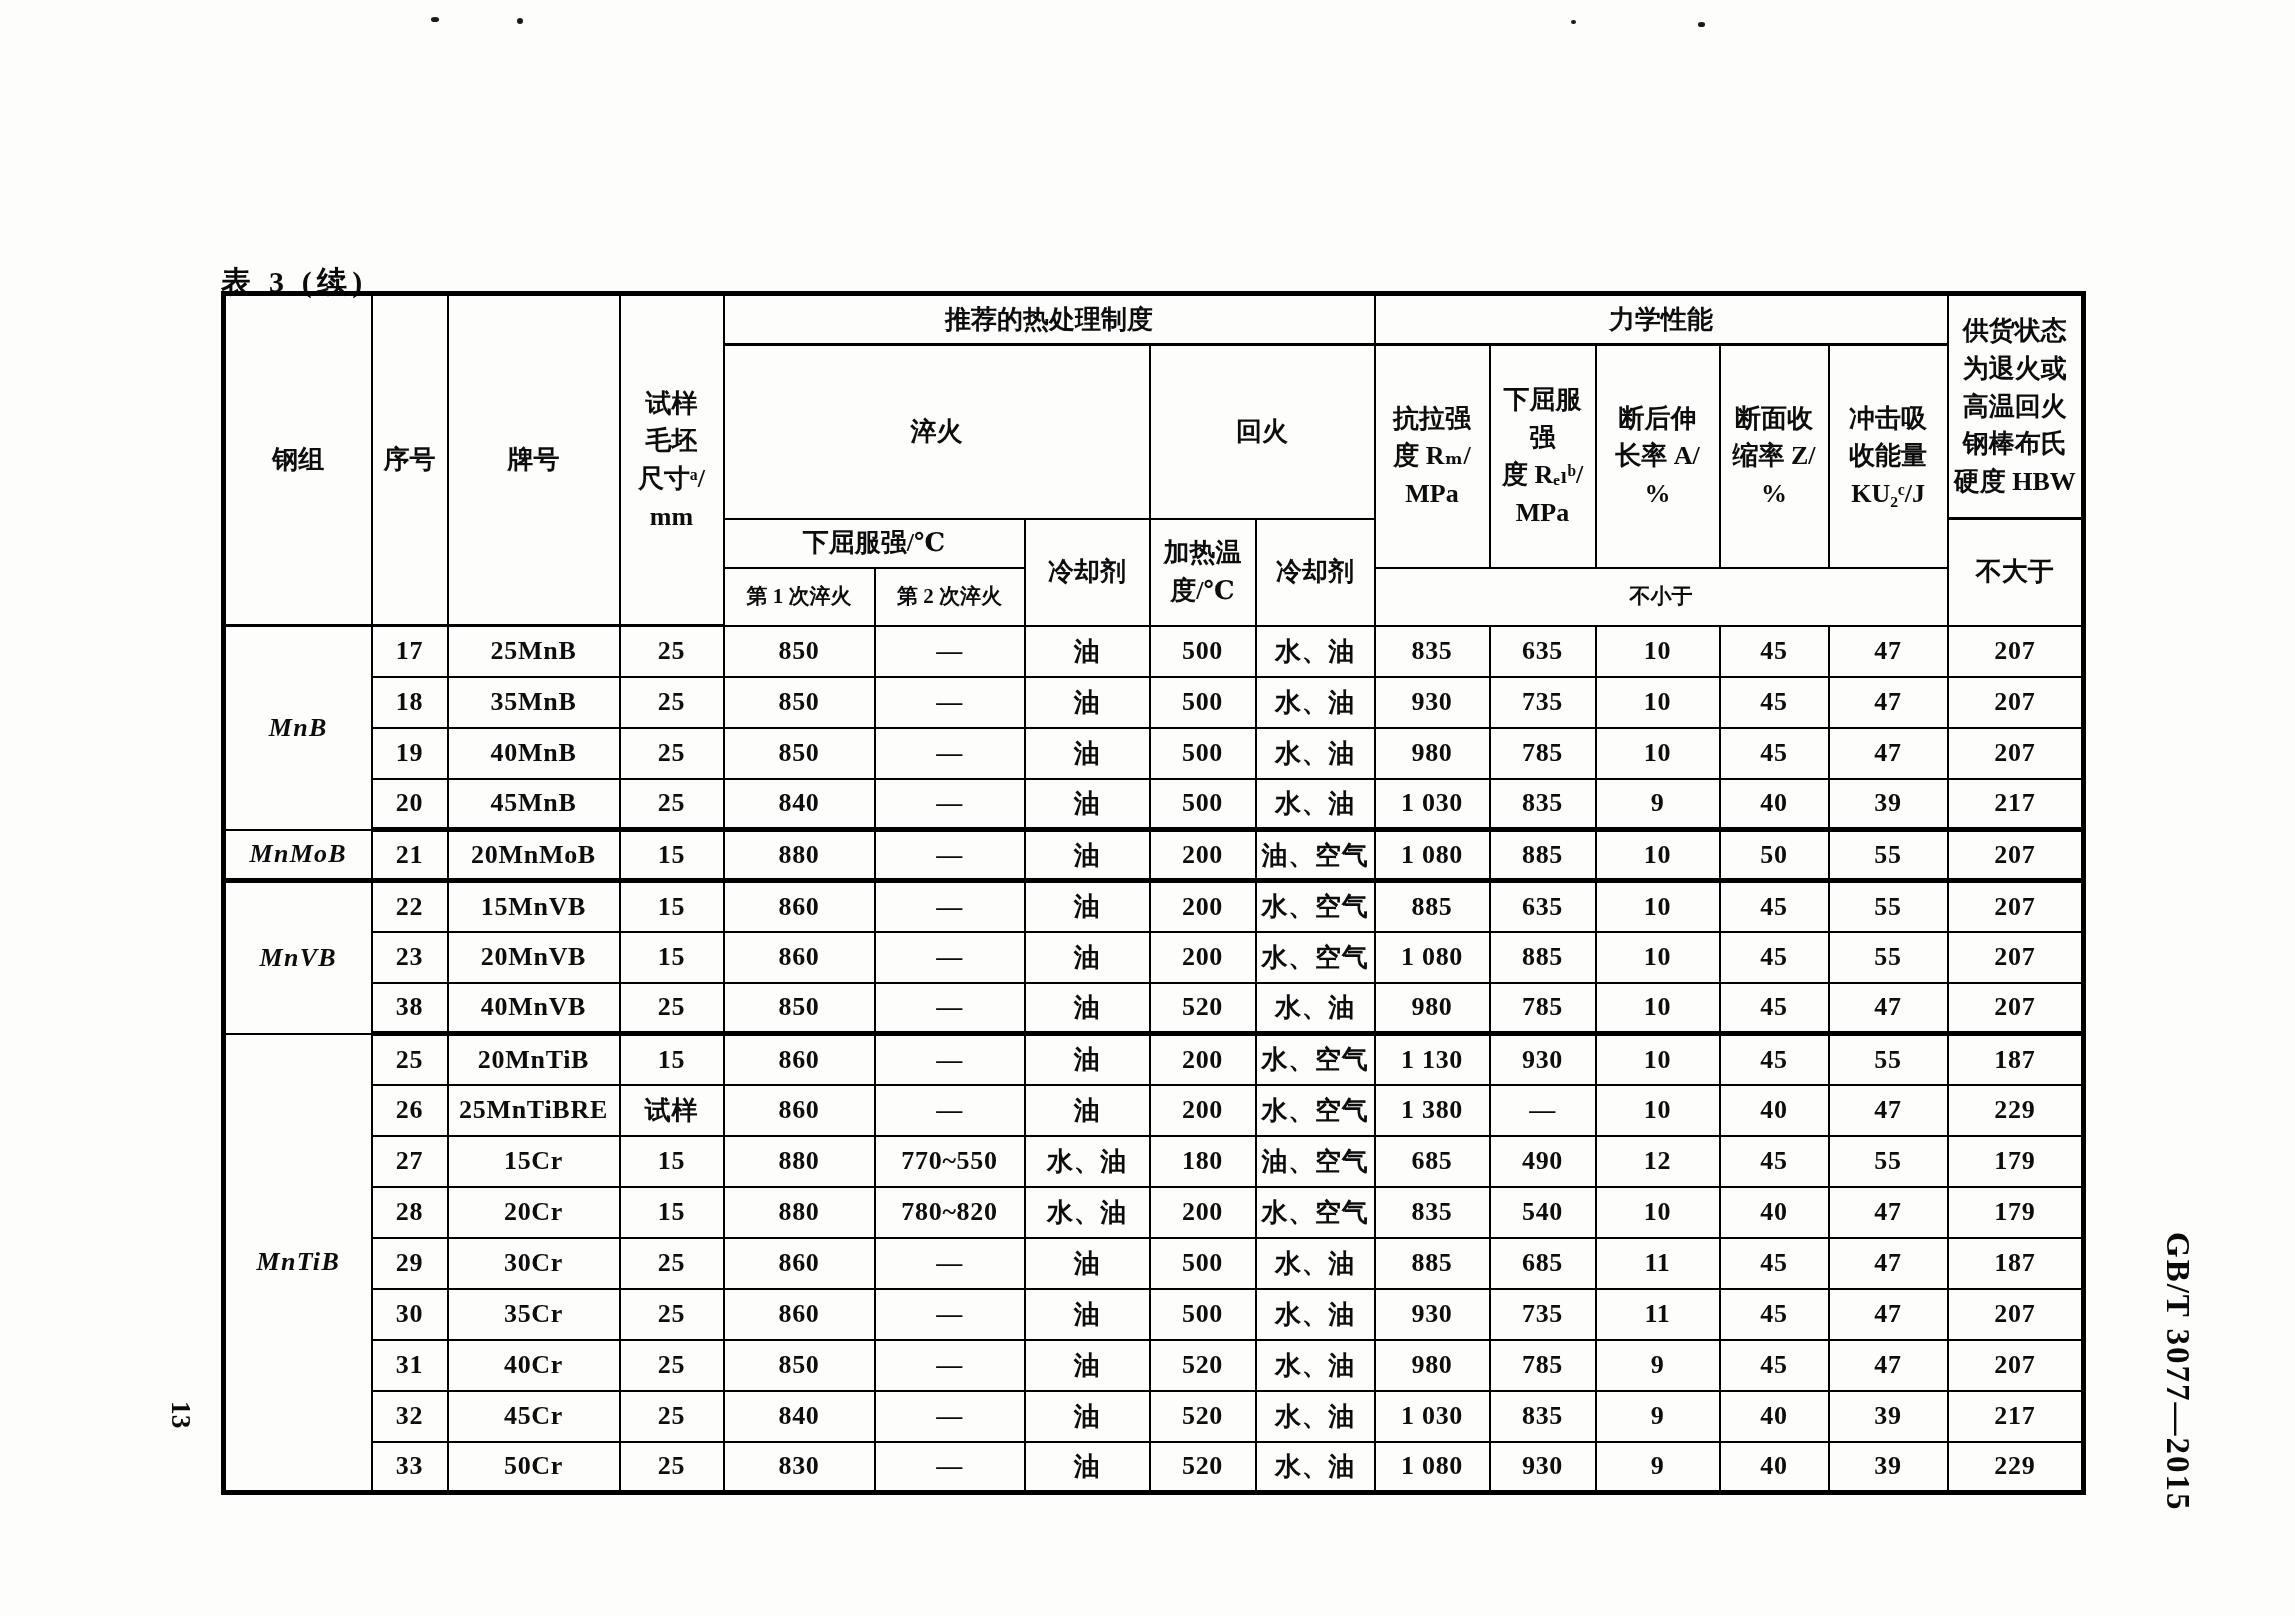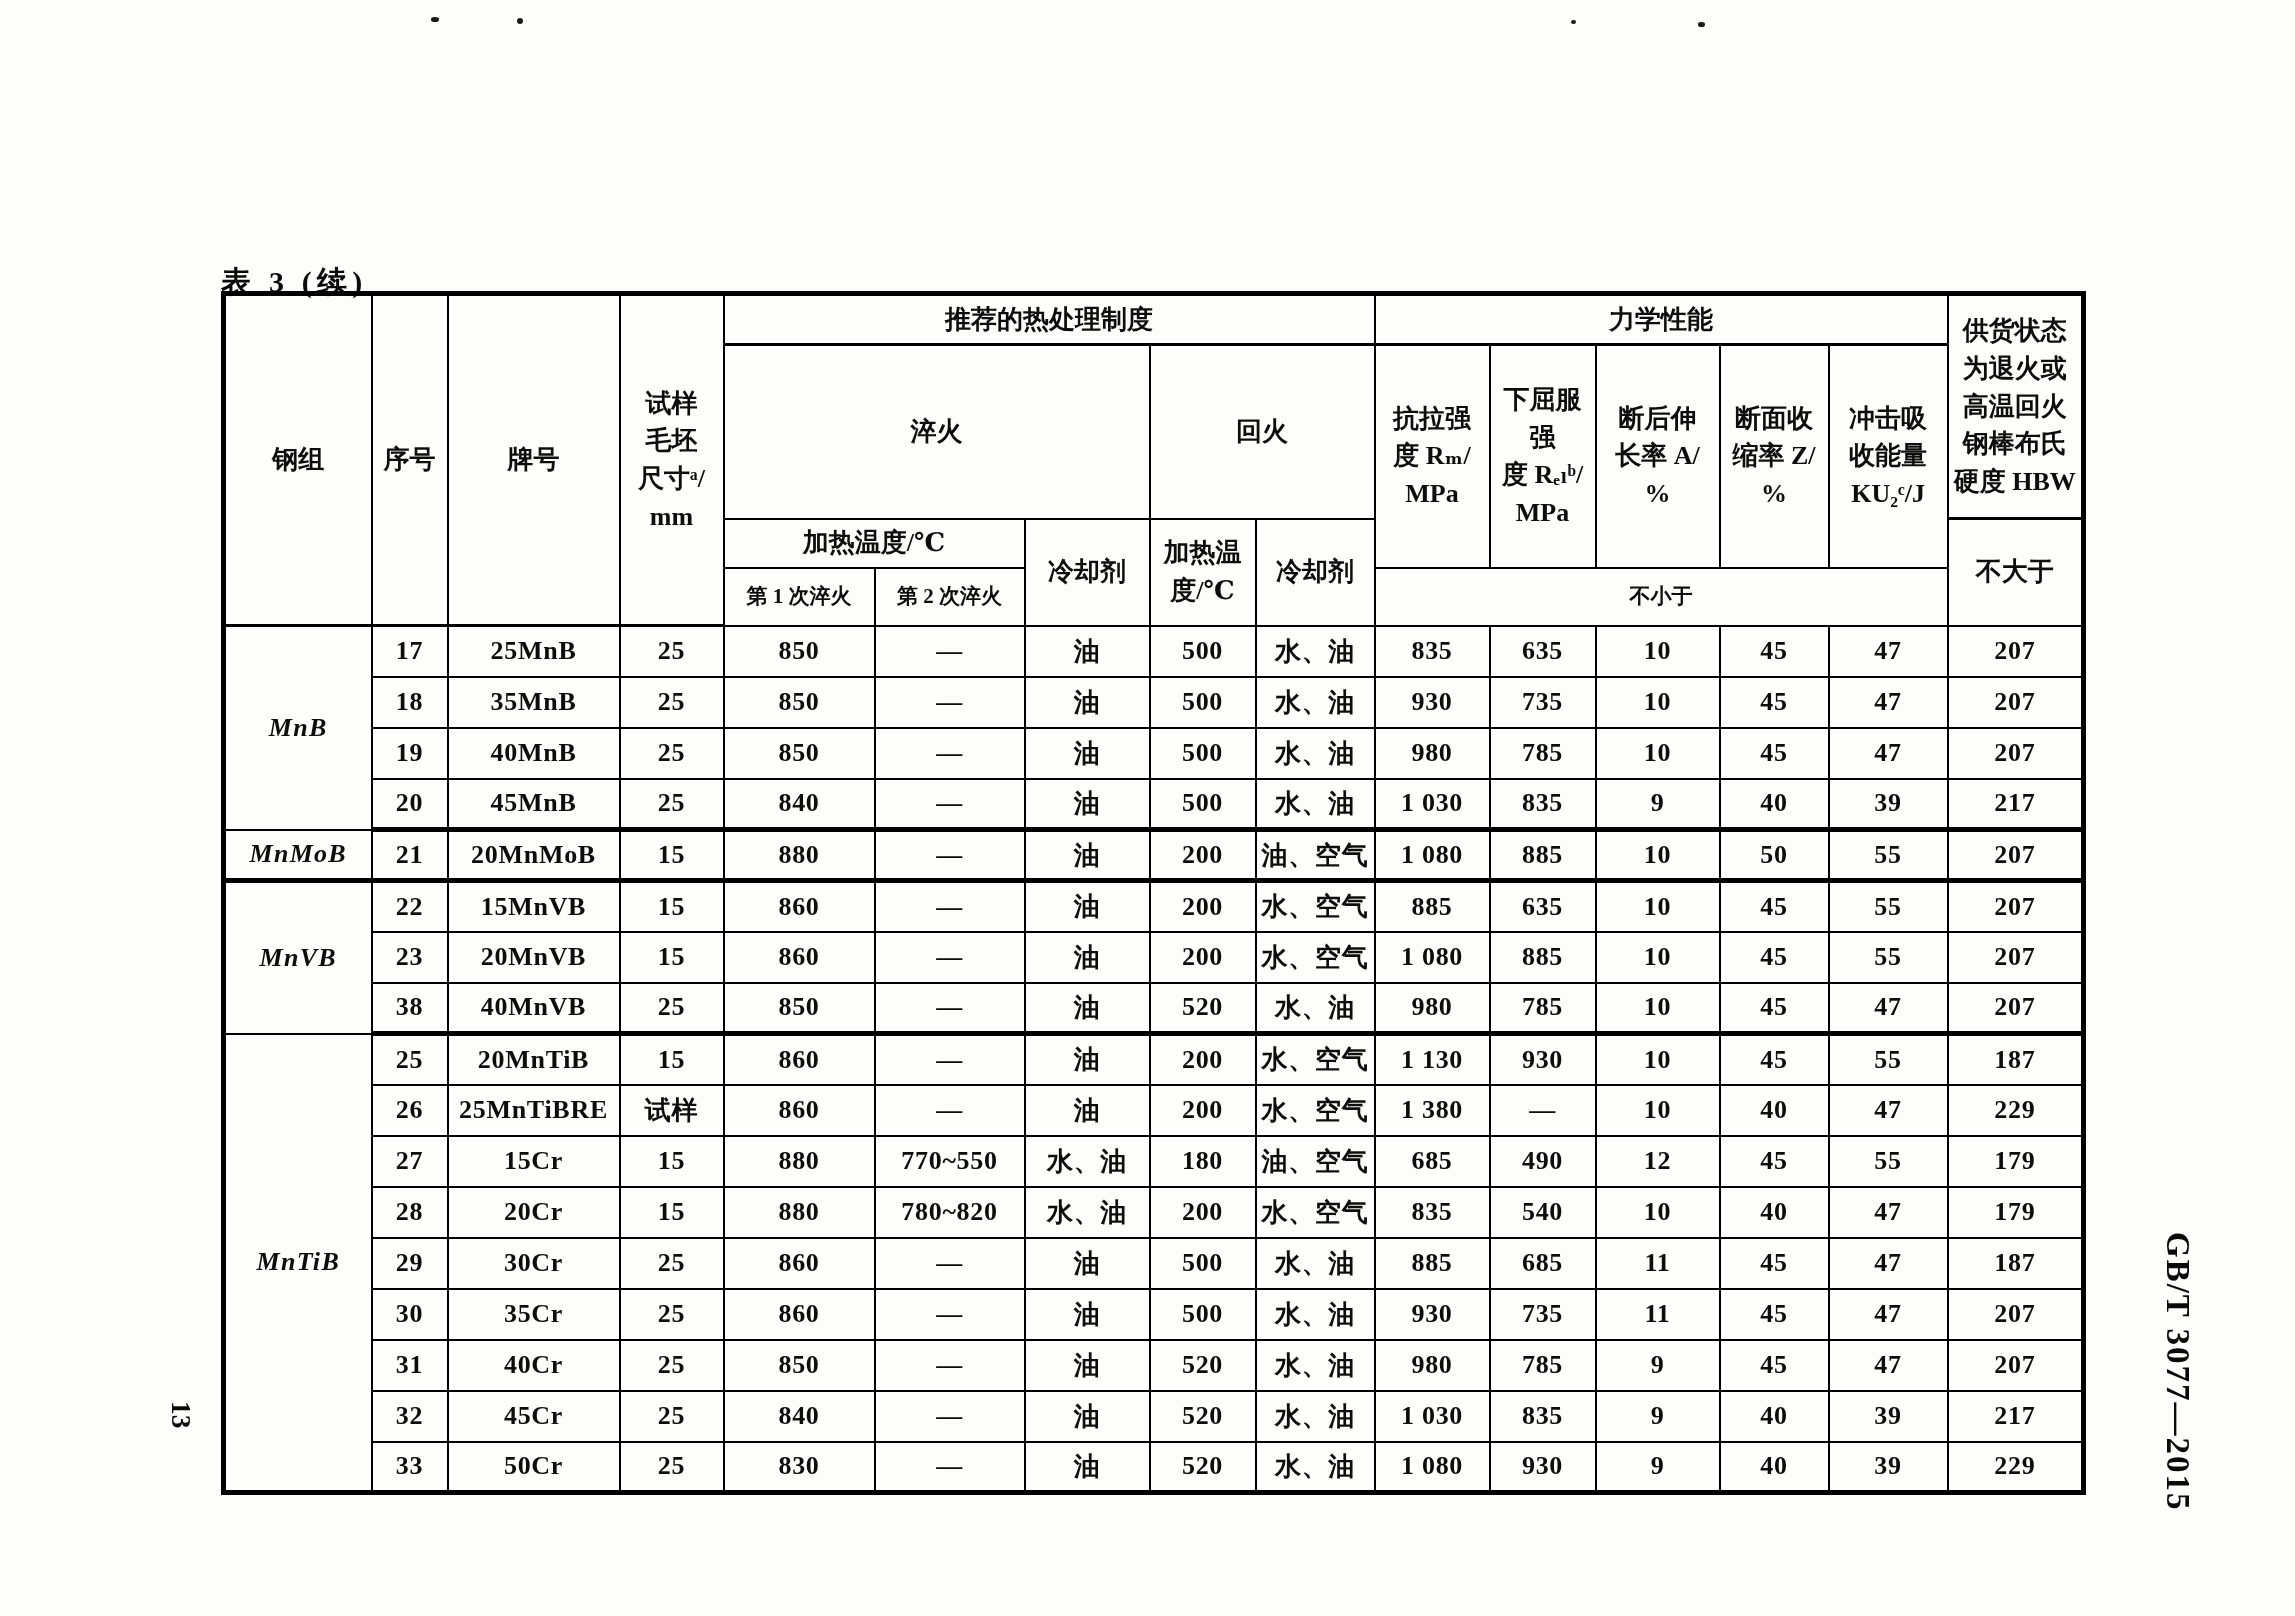--- a/index.html
+++ b/index.html
@@ -103,21 +103,21 @@
 长率 A/
 %</th>
       <th rowspan="2">断面收
 缩率 Z/
 %</th>
       <th rowspan="2">冲击吸
 收能量
 KU₂ᶜ/J</th>
     </tr>
     <tr class="r3">
-      <th colspan="2">加热温度/℃</th>
+      <th colspan="2">下屈服强/℃</th>
       <th rowspan="2">冷却剂</th>
       <th rowspan="2">加热温
 度/℃</th>
       <th rowspan="2">冷却剂</th>
       <th rowspan="2">不大于</th>
     </tr>
     <tr class="r4">
       <th>第 1 次淬火</th>
       <th>第 2 次淬火</th>
       <th colspan="5">不小于</th>

